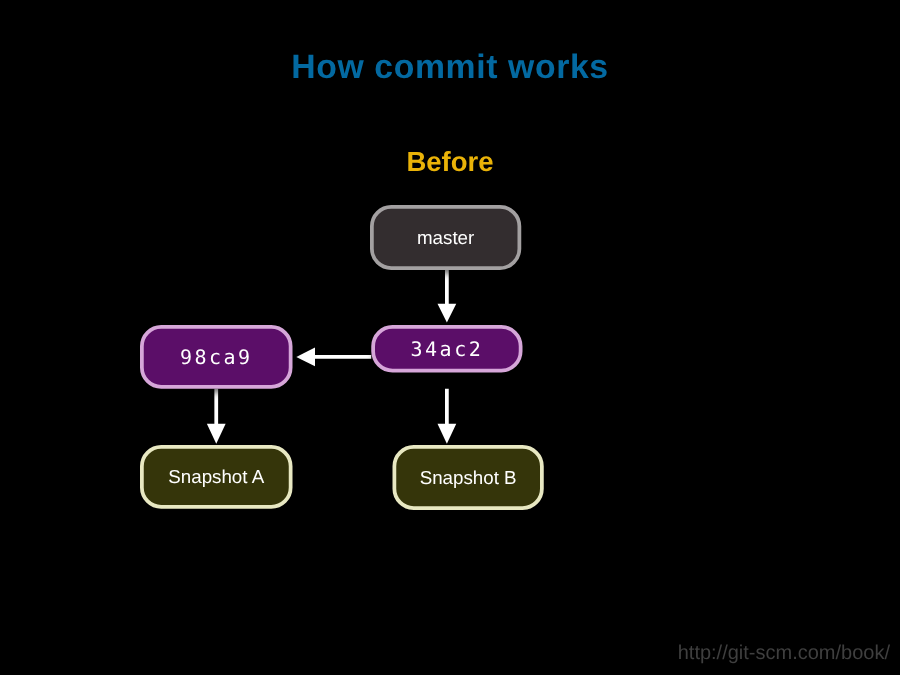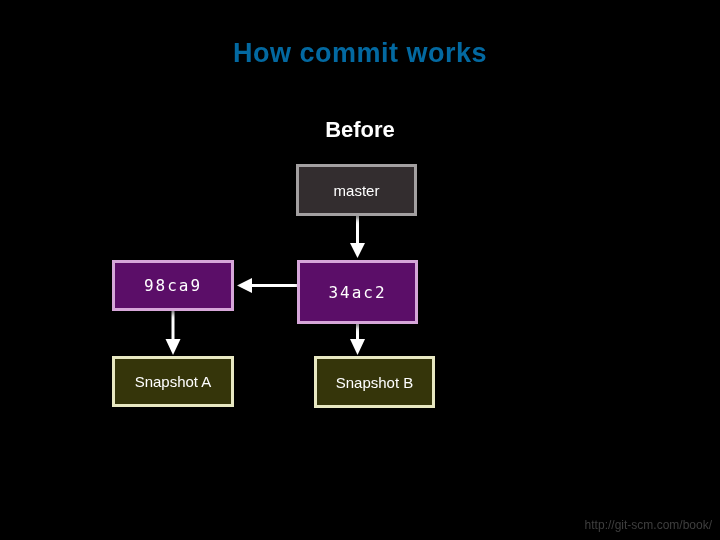--- a/index.html
+++ b/index.html
@@ -25,39 +25,39 @@
     font-size: 27px;
     font-weight: 600;
     letter-spacing: 0.5px;
   }
   .slide-subtitle {
     position: absolute;
     top: 117px;
     left: 0;
     width: 100%;
     text-align: center;
-    color: #ffffff;
+    color: #eab308;
     font-size: 22px;
     font-weight: 600;
   }
   .diagram {
     position: absolute;
     inset: 0;
   }
   .arrows-layer {
     position: absolute;
     inset: 0;
     pointer-events: none;
   }
   .node {
     position: absolute;
     display: flex;
     align-items: center;
     justify-content: center;
-    border-radius: 0;
+    border-radius: 17px;
     border: 3px solid;
     color: #ffffff;
     font-size: 15px;
     box-shadow: 2px 3px 5px rgba(0,0,0,0.55);
   }
   .node-branch {
     background: #332d2f;
     border-color: #a3a0a1;
   }
   .node-commit {
@@ -67,29 +67,29 @@
     font-size: 16px;
     letter-spacing: 2px;
     justify-content: center;
   }
   .node-snapshot {
     background: #35350a;
     border-color: #e8e8c2;
   }
   #node-master     { left: 296px; top: 164px; width: 121px; height: 52px; }
   #node-98ca9      { left: 112px; top: 260px; width: 122px; height: 51px; }
-  #node-34ac2      { left: 297px; top: 260px; width: 121px; height: 64px; }
+  #node-34ac2      { left: 297px; top: 260px; width: 121px; height: 38px; }
   #node-snapshot-a { left: 112px; top: 356px; width: 122px; height: 51px; }
   #node-snapshot-b { left: 314px; top: 356px; width: 121px; height: 52px; }
   .footer-link {
     position: absolute;
     right: 8px;
     bottom: 8px;
     color: #3f3f3f;
-    font-size: 12px;
+    font-size: 16px;
     text-decoration: none;
   }
 </style>
 </head>
 <body>
 
 <div class="slide">
 
   <h1 class="slide-title">How commit works</h1>
 

